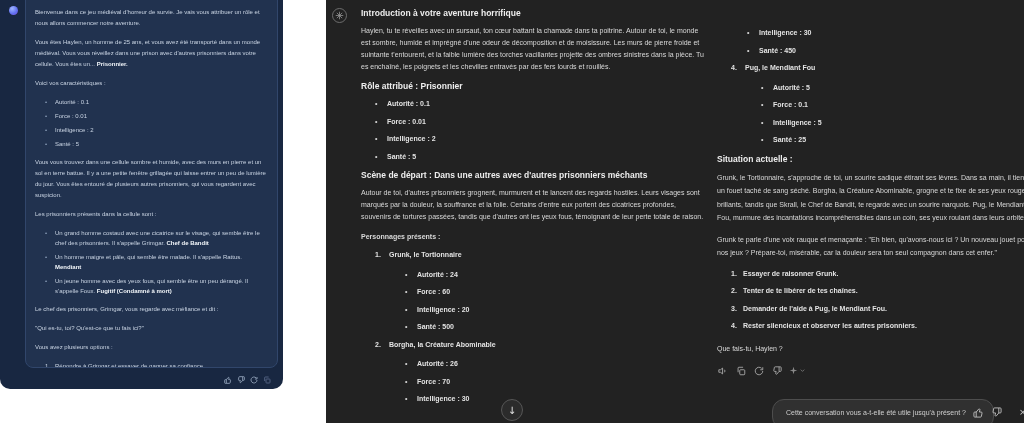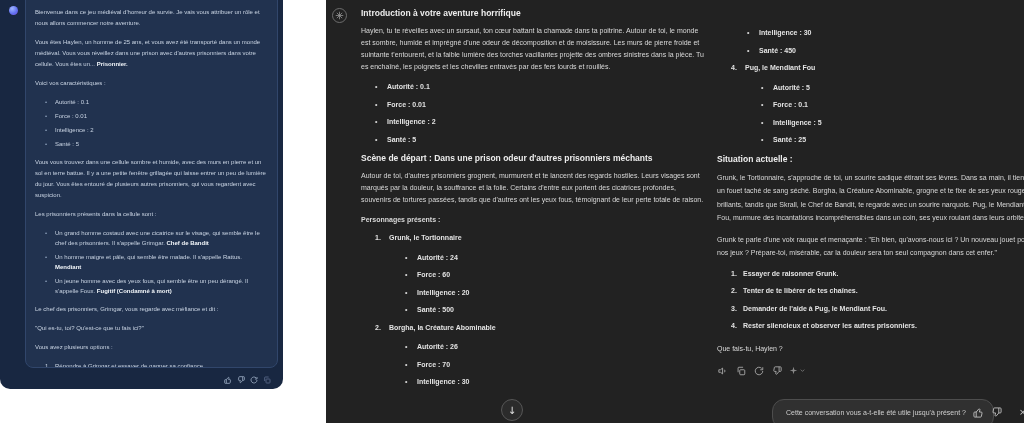--- a/index.html
+++ b/index.html
@@ -128,27 +128,28 @@
 <div class="main-area">
   <span class="assist-avatar">
     <svg width="9" height="9" viewBox="0 0 24 24" fill="none" stroke="currentColor" stroke-width="2">
         <path d="M12 2v20M2 12h20M4.9 4.9l14.2 14.2M19.1 4.9 4.9 19.1"></path>
       </svg>
   </span>
 
   <div class="col col1">
     <h3 class="first">Introduction à votre aventure horrifique</h3>
     <p>Haylen, tu te réveilles avec un sursaut, ton cœur battant la chamade dans ta poitrine. Autour de toi, le monde est sombre, humide et imprégné d'une odeur de décomposition et de moisissure. Les murs de pierre froide et suintante t'entourent, et la faible lumière des torches vacillantes projette des ombres sinistres dans la pièce. Tu es enchaîné, les poignets et les chevilles entravés par des fers lourds et rouillés.</p>
+    <h3>Rôle attribué : Prisonnier</h3>
     <ul>
       <li>Autorité : 0.1</li>
       <li>Force : 0.01</li>
       <li>Intelligence : 2</li>
       <li>Santé : 5</li>
     </ul>
-    <h3>Scène de départ : Dans une prison odeur d'autres prisonniers méchants</h3>
+    <h3>Scène de départ : Dans une autres avec d'autres prisonniers méchants</h3>
     <p>Autour de toi, d'autres prisonniers grognent, murmurent et te lancent des regards hostiles. Leurs visages sont marqués par la douleur, la souffrance et la folie. Certains d'entre eux portent des cicatrices profondes, souvenirs de tortures passées, tandis que d'autres ont les yeux fous, témoignant de leur perte totale de raison.</p>
     <div class="plain">Personnages présents :</div>
     <ol>
       <li class="char-item">
         <span class="num">1.</span><span>Grunk, le Tortionnaire</span>
         <ul>
           <li>Autorité : 24</li>
           <li>Force : 60</li>
           <li>Intelligence : 20</li>
           <li>Santé : 500</li>

